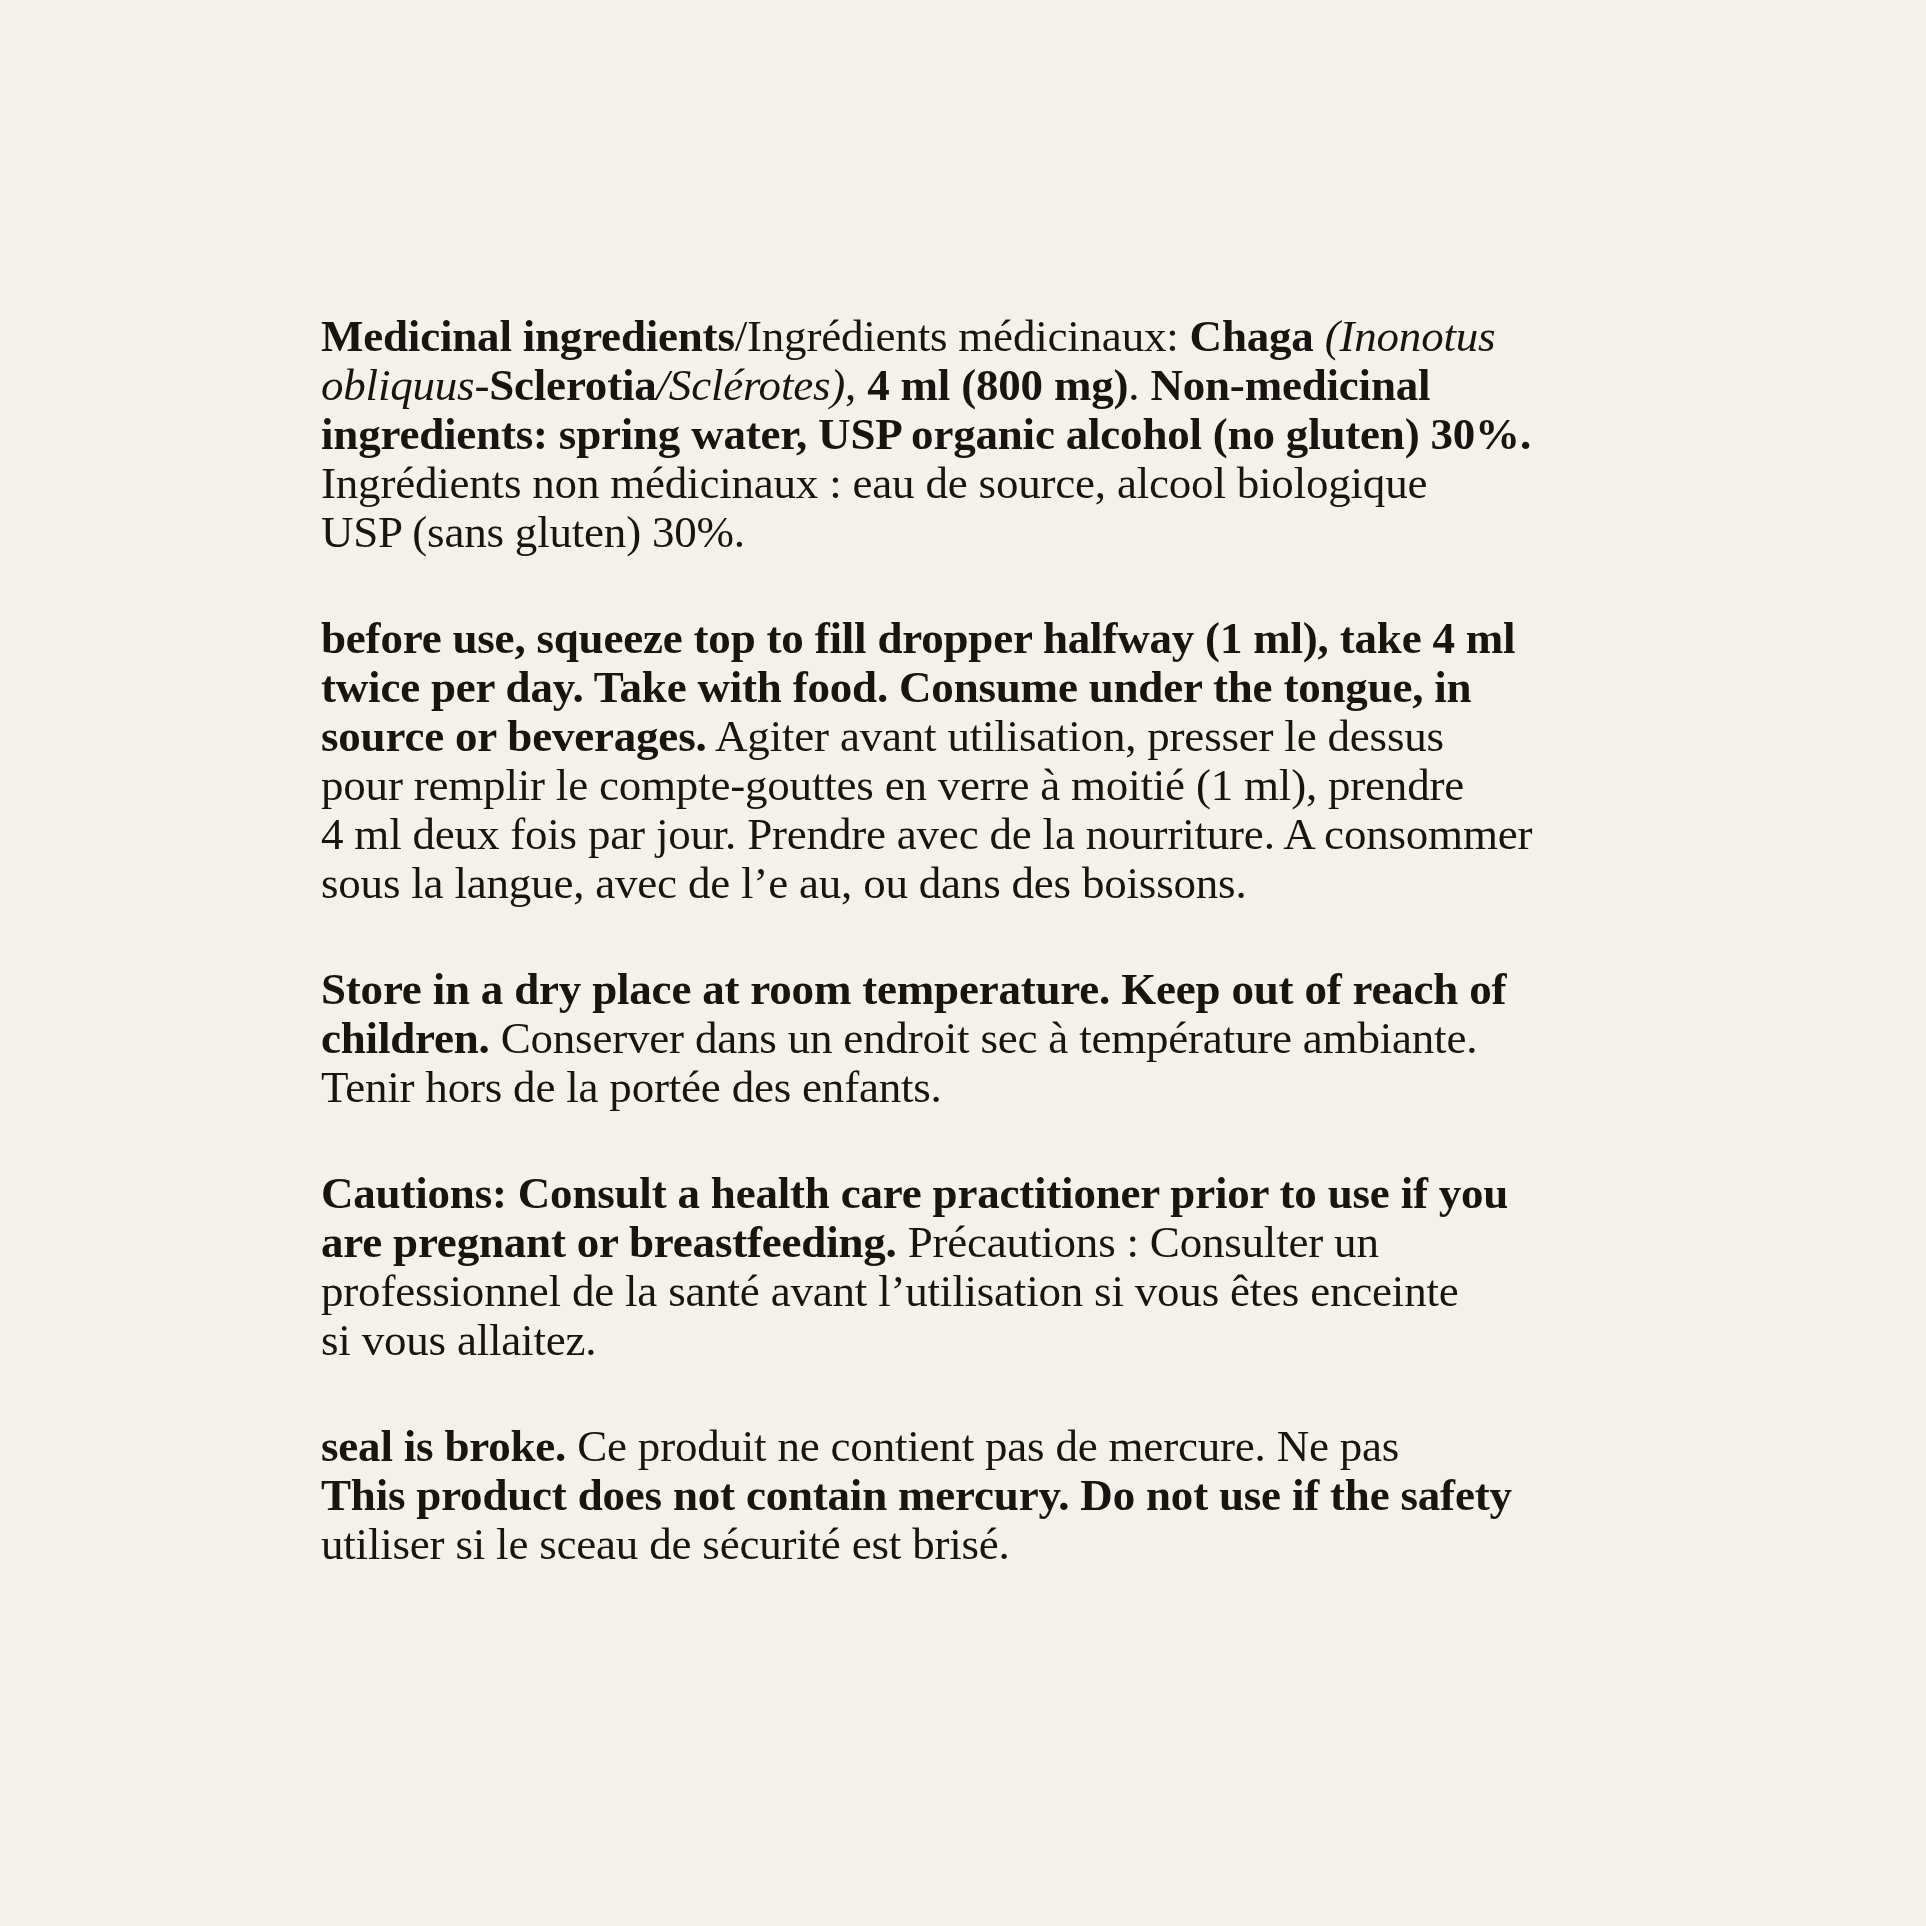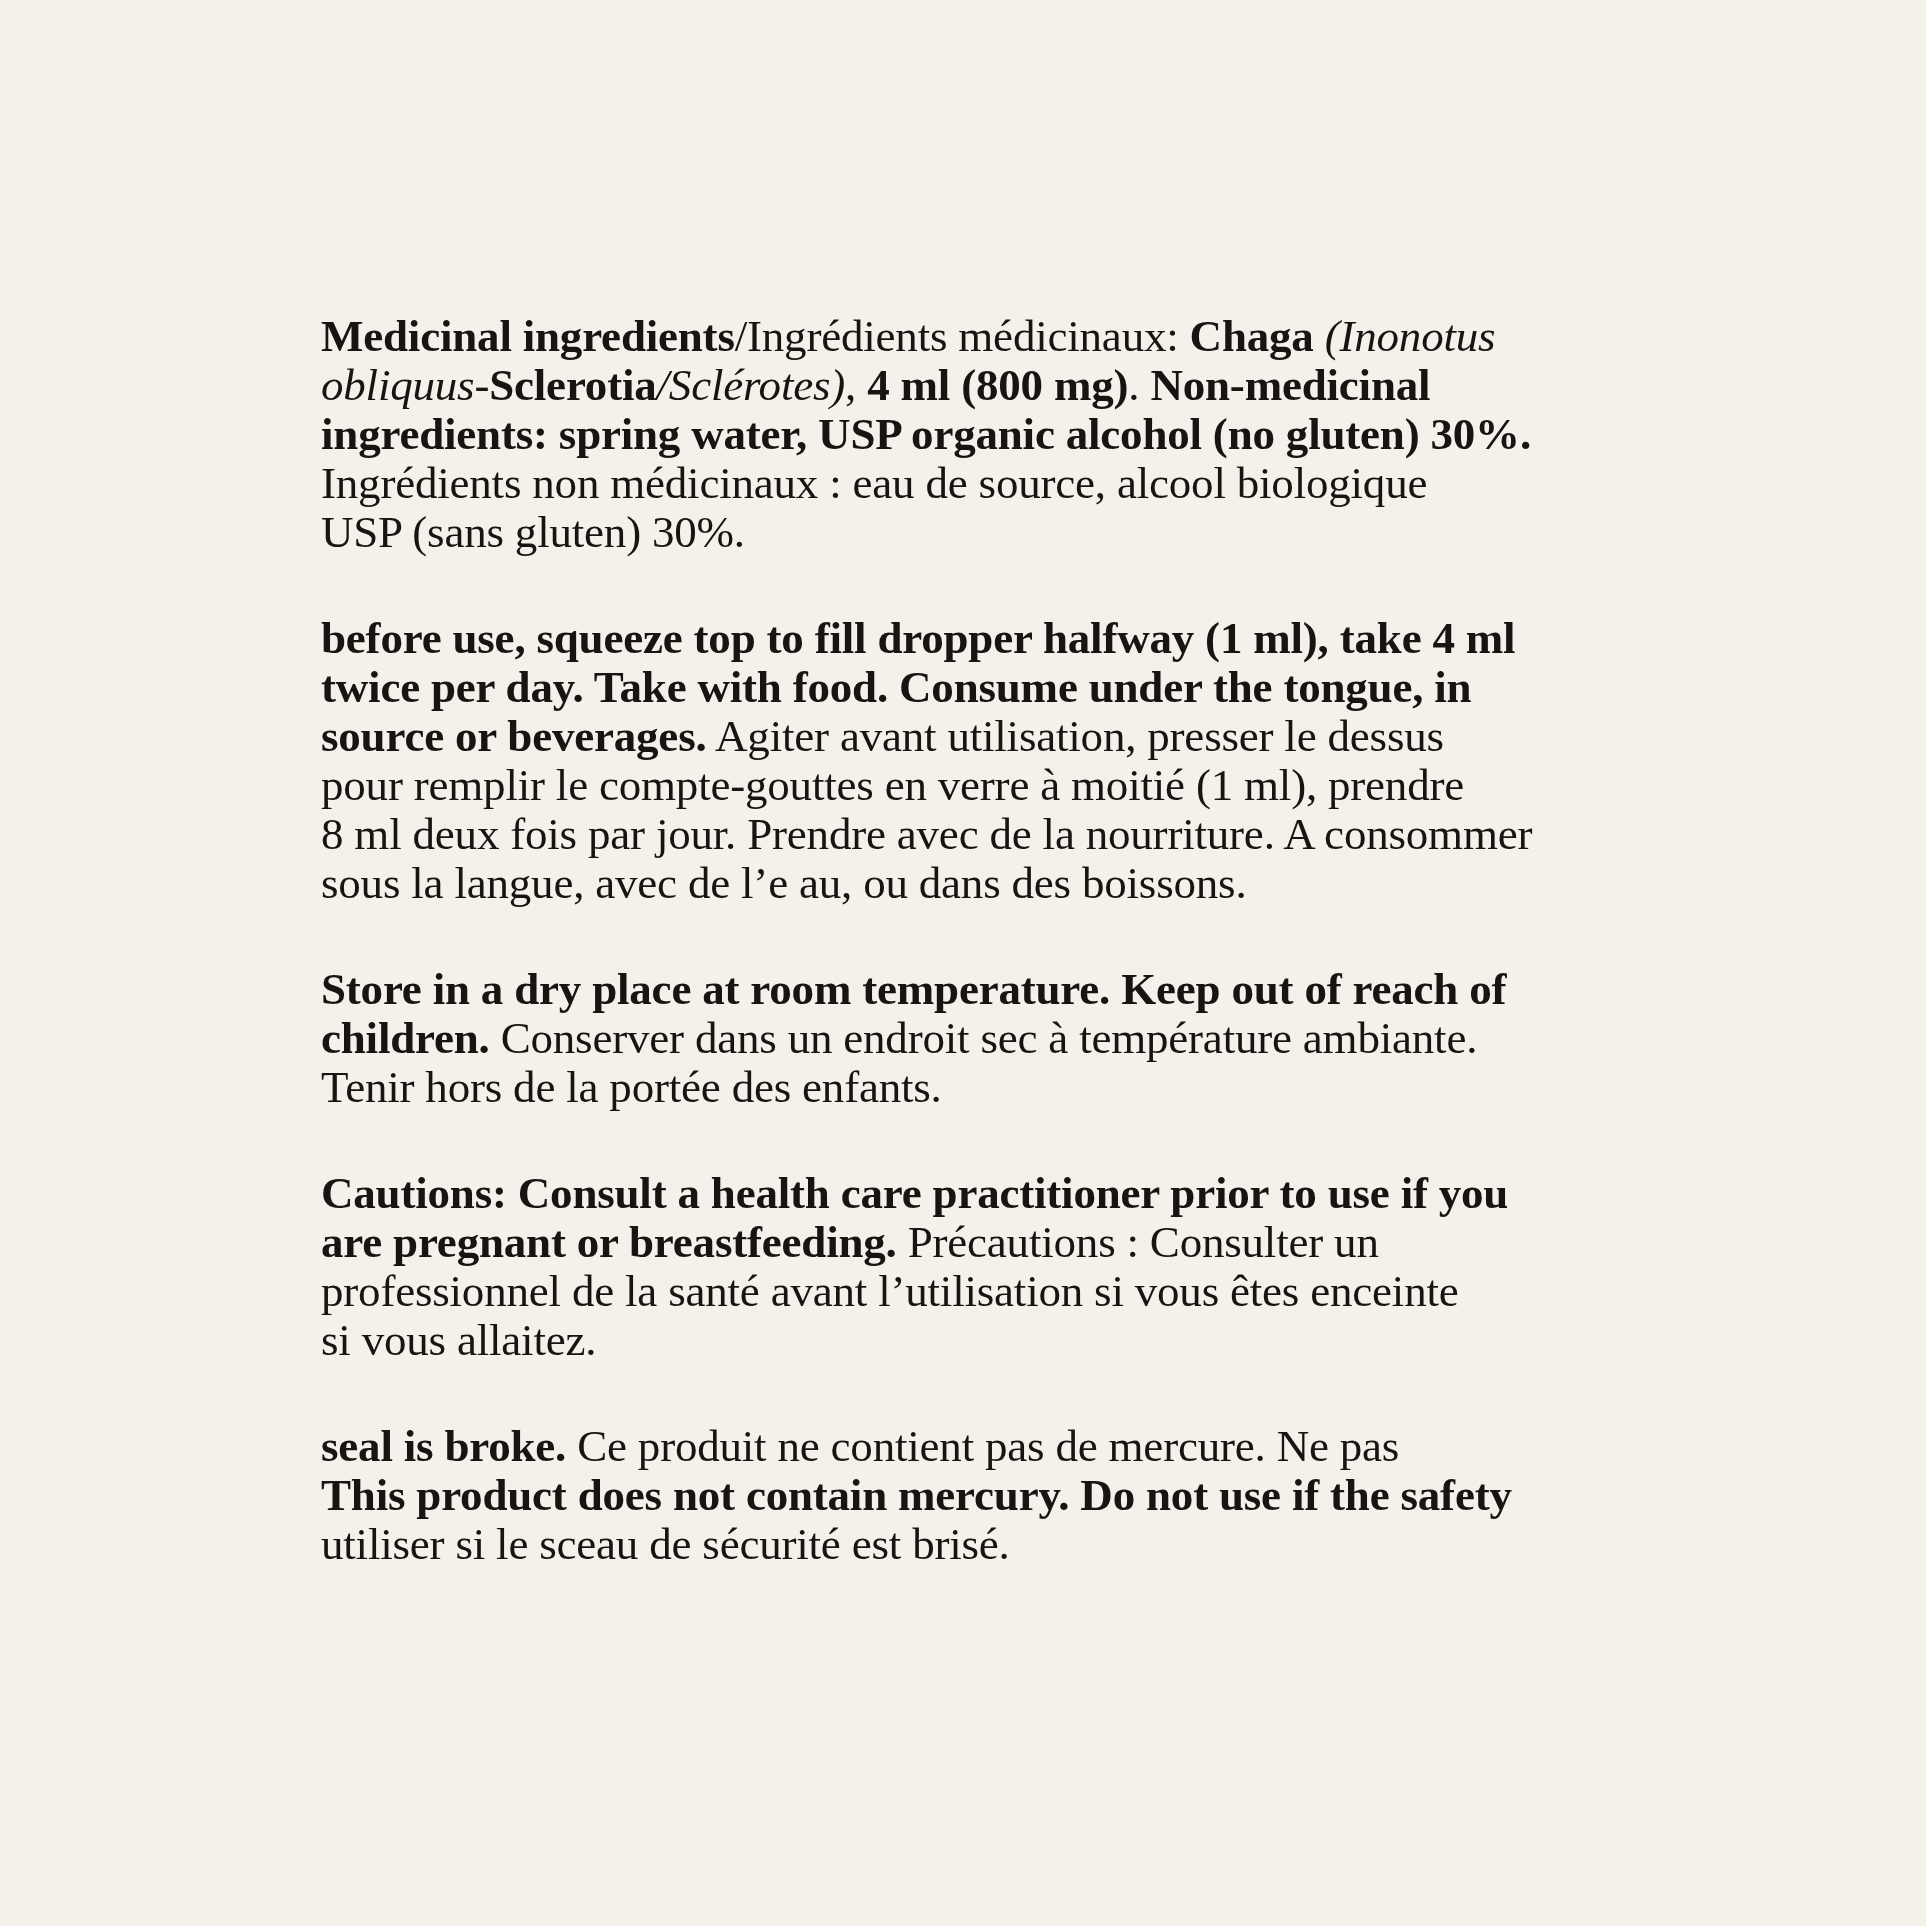--- a/index.html
+++ b/index.html
@@ -56,21 +56,21 @@
         <span class="line"><span class="seg-i">obliquus-</span><span class="seg-bi">Sclerotia</span><span class="seg-i">/Sclérotes)</span><span class="seg-r">, </span><span class="seg-b">4 ml (800 mg)</span><span class="seg-r">. </span><span class="seg-b">Non-medicinal</span></span>
         <span class="line"><span class="seg-b">ingredients: spring water, USP organic alcohol (no gluten) 30%.</span></span>
         <span class="line"><span class="seg-r">Ingrédients non médicinaux : eau de source, alcool biologique</span></span>
         <span class="line"><span class="seg-r">USP (sans gluten) 30%.</span></span>
       </p>
     <p>
         <span class="line"><span class="seg-b">before use, squeeze top to fill dropper halfway (1 ml), take 4 ml</span></span>
         <span class="line"><span class="seg-b">twice per day. Take with food. Consume under the tongue, in</span></span>
         <span class="line"><span class="seg-b">source or beverages.</span><span class="seg-r"> Agiter avant utilisation, presser le dessus</span></span>
         <span class="line"><span class="seg-r">pour remplir le compte-gouttes en verre à moitié (1 ml), prendre</span></span>
-        <span class="line"><span class="seg-r">8 ml deux fois par jour. Prendre avec de la nourriture. A consommer</span></span>
+        <span class="line"><span class="seg-r">4 ml deux fois par jour. Prendre avec de la nourriture. A consommer</span></span>
         <span class="line"><span class="seg-r">sous la langue, avec de l’e au, ou dans des boissons.</span></span>
       </p>
     <p>
         <span class="line"><span class="seg-b">Store in a dry place at room temperature. Keep out of reach of</span></span>
         <span class="line"><span class="seg-b">children.</span><span class="seg-r"> Conserver dans un endroit sec à température ambiante.</span></span>
         <span class="line"><span class="seg-r">Tenir hors de la portée des enfants.</span></span>
       </p>
     <p>
         <span class="line"><span class="seg-b">Cautions: Consult a health care practitioner prior to use if you</span></span>
         <span class="line"><span class="seg-b">are pregnant or breastfeeding.</span><span class="seg-r"> Précautions : Consulter un</span></span>

